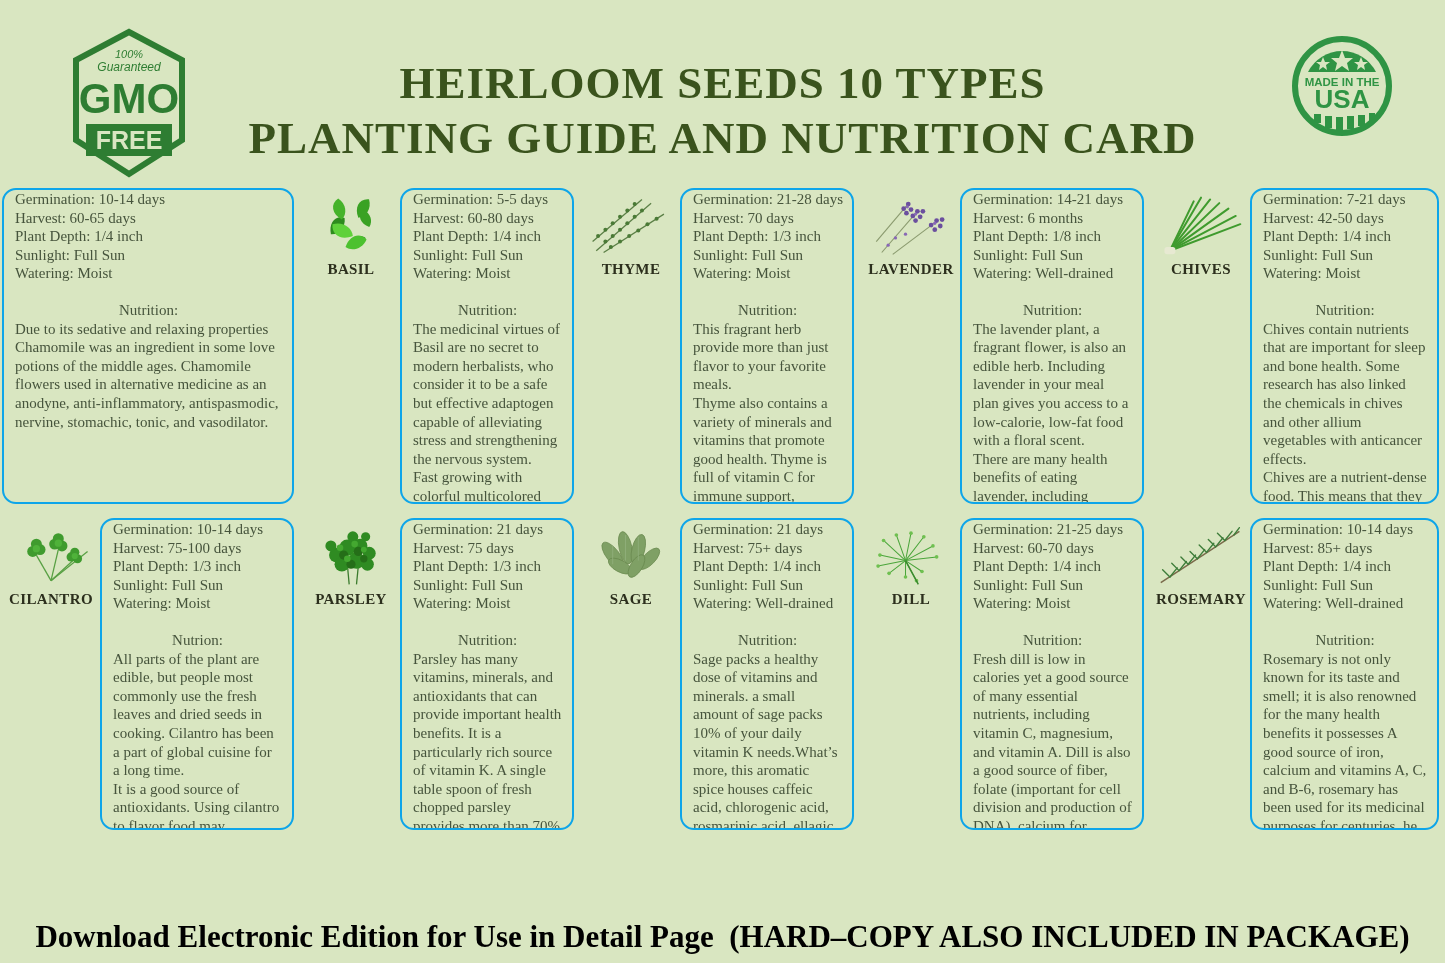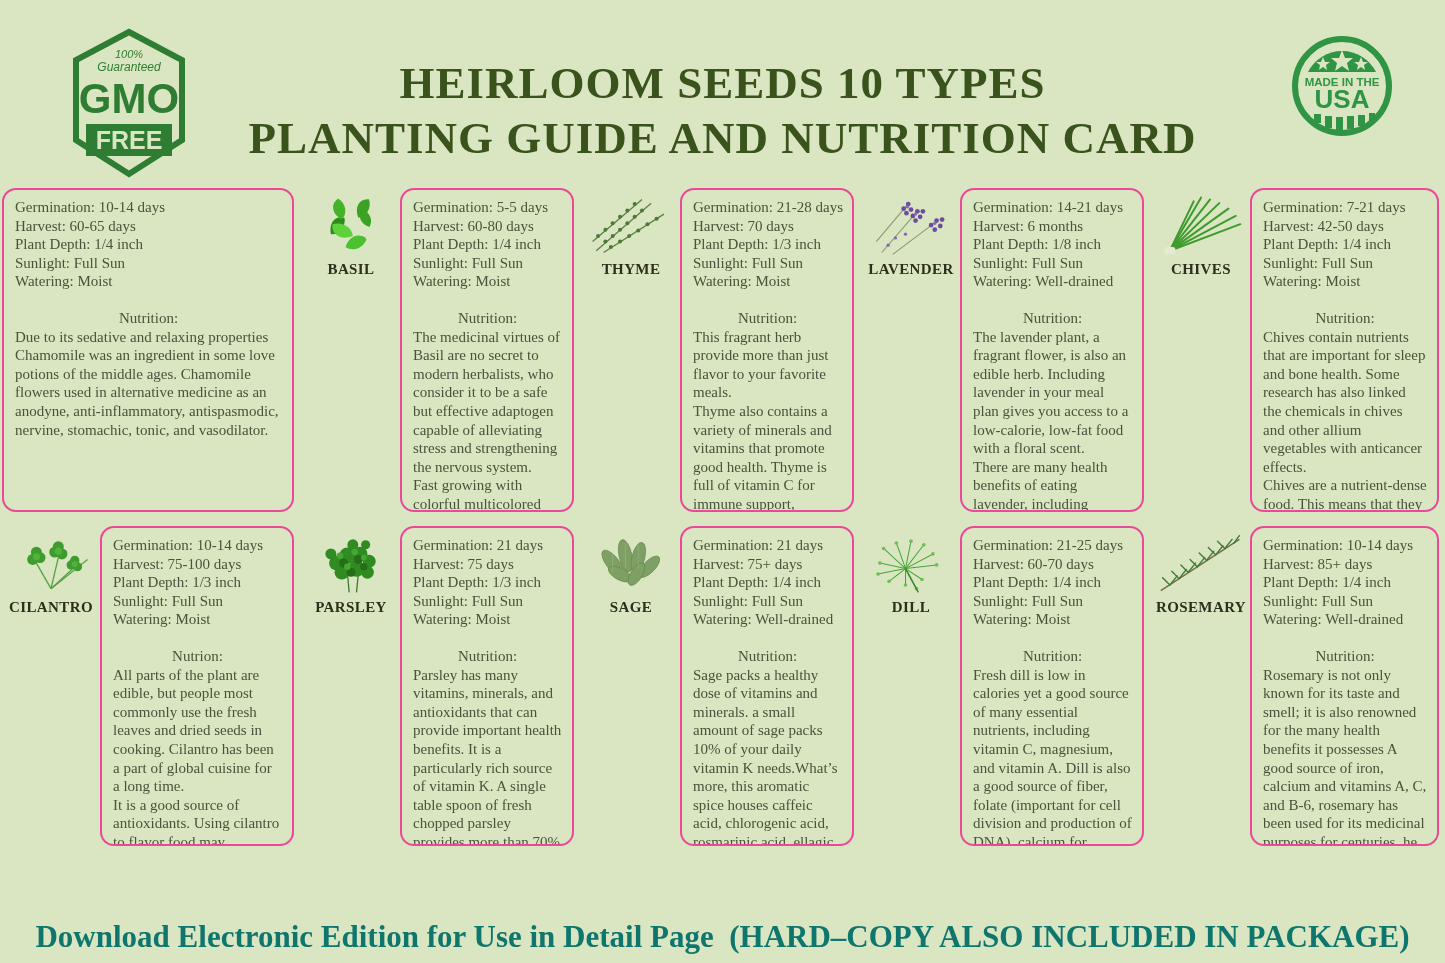--- a/index.html
+++ b/index.html
@@ -35,40 +35,40 @@
     padding-top:6px;
   }
   .herb-img{width:96px;height:64px;}
   .herb-name{
     font-weight:bold;font-size:15px;color:#2c2f1d;
     letter-spacing:.4px;text-align:center;margin-top:3px;
     white-space:nowrap;
   }
   .box{
     flex:1;
-    border:2px solid #ec4899;
+    border:2px solid #0ea5e9;
     border-radius:14px;
-    padding:8px 10px 6px 11px;
+    padding:0 10px 6px 11px;
     color:#46543c;
     font-size:15px;
     line-height:1.24;
     overflow:hidden;
     margin-right:8px;
   }
   .row1 .box{height:306px;}
   .row2 .box{height:302px;}
   .stats div{white-space:nowrap;}
   .nutrition-label{margin-top:18px;text-align:center;}
   .nutrition-text{white-space:pre-line;}
   .footer{
     position:absolute;left:0;right:0;bottom:8px;
     text-align:center;
     font-weight:bold;
     font-size:31px;
-    color:#0f766e;
+    color:#000000;
     white-space:pre;
   }
   svg text{font-family:"Liberation Sans", sans-serif;}
 </style>
 </head>
 <body>
 
 <svg width="0" height="0" style="position:absolute" aria-hidden="true">
   <defs>
     <g id="daisy">

